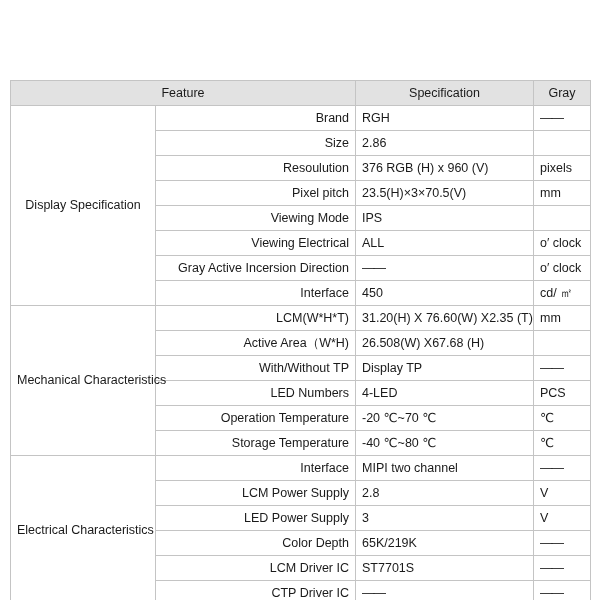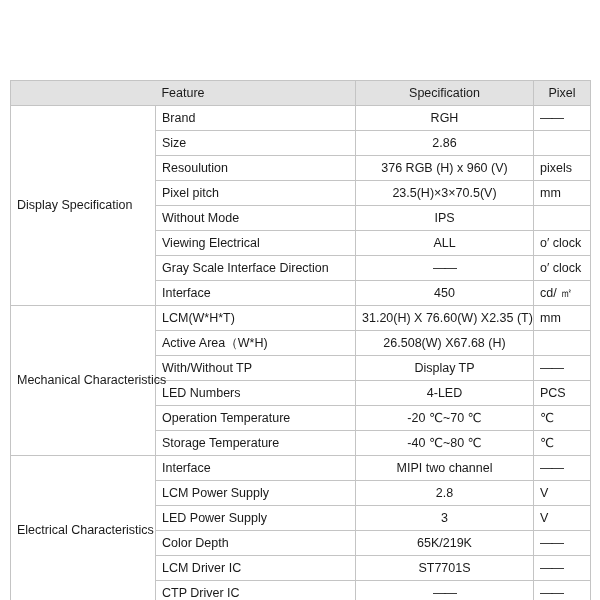--- a/index.html
+++ b/index.html
@@ -40,25 +40,26 @@
   }
   thead th{
     background:#e2e2e2;
     height:26px;
     border-color:#bdbdbd;
     color:#1a1a1a;
   }
   th.h-feature{text-align:center;}
   th.h-spec,th.h-unit{text-align:center;}
   td.cat{
+    text-align:center;
     line-height:1.35;
     white-space:normal;
   }
-  td.feat{text-align:left;}
-  td.val{text-align:center;}
+  td.feat{text-align:right;}
+  td.val{text-align:left;}
   td.unit{text-align:left;}
   td.val .ovf{
     display:inline-block;
     white-space:nowrap;
   }
   .dash{letter-spacing:-1px;}
 </style>
 </head>
 <body>
 
@@ -67,21 +68,21 @@
     <colgroup>
       <col class="c-cat">
         <col class="c-feat">
         <col class="c-spec">
         <col class="c-unit">
     </colgroup>
     <thead>
       <tr>
         <th class="h-feature" colspan="2">Feature</th>
         <th class="h-spec">Specification</th>
-        <th class="h-unit">Pixel</th>
+        <th class="h-unit">Gray</th>
       </tr>
     </thead>
     <tbody id="spec-body">
         <tr>
           <td class="cat" rowspan="8">Display Specification</td>
           <td class="feat">Brand</td>
           <td class="val"><span class="ovf">RGH</span></td>
           <td class="unit dash">——</td>
         </tr>
         <tr>
@@ -93,31 +94,31 @@
           <td class="feat">Resoulution</td>
           <td class="val"><span class="ovf">376 RGB (H) x 960 (V)</span></td>
           <td class="unit">pixels</td>
         </tr>
         <tr>
           <td class="feat">Pixel pitch</td>
           <td class="val"><span class="ovf">23.5(H)×3×70.5(V)</span></td>
           <td class="unit">mm</td>
         </tr>
         <tr>
-          <td class="feat">Without Mode</td>
+          <td class="feat">Viewing Mode</td>
           <td class="val"><span class="ovf">IPS</span></td>
           <td class="unit"></td>
         </tr>
         <tr>
           <td class="feat">Viewing Electrical</td>
           <td class="val"><span class="ovf">ALL</span></td>
           <td class="unit">o′ clock</td>
         </tr>
         <tr>
-          <td class="feat">Gray Scale Interface Direction</td>
+          <td class="feat">Gray Active Incersion Direction</td>
           <td class="val"><span class="ovf dash">——</span></td>
           <td class="unit">o′ clock</td>
         </tr>
         <tr>
           <td class="feat">Interface</td>
           <td class="val"><span class="ovf">450</span></td>
           <td class="unit">cd/ ㎡</td>
         </tr>
         <tr>
           <td class="cat" rowspan="6">Mechanical Characteristics</td>

